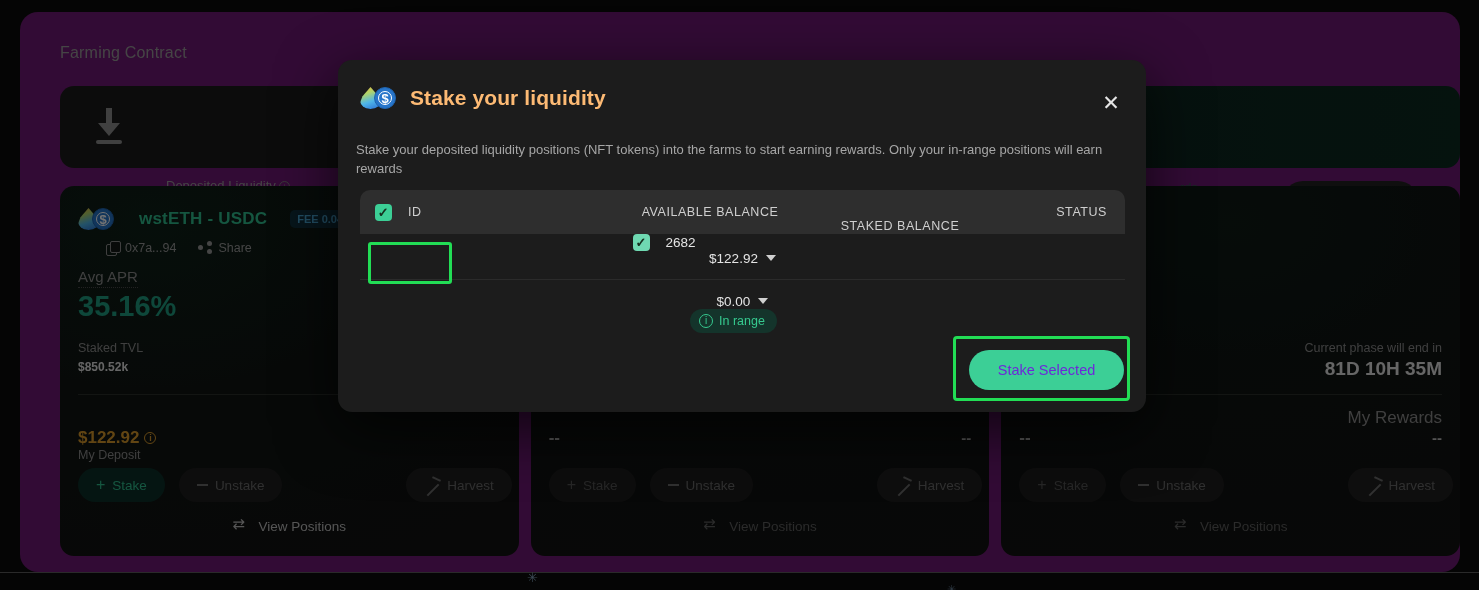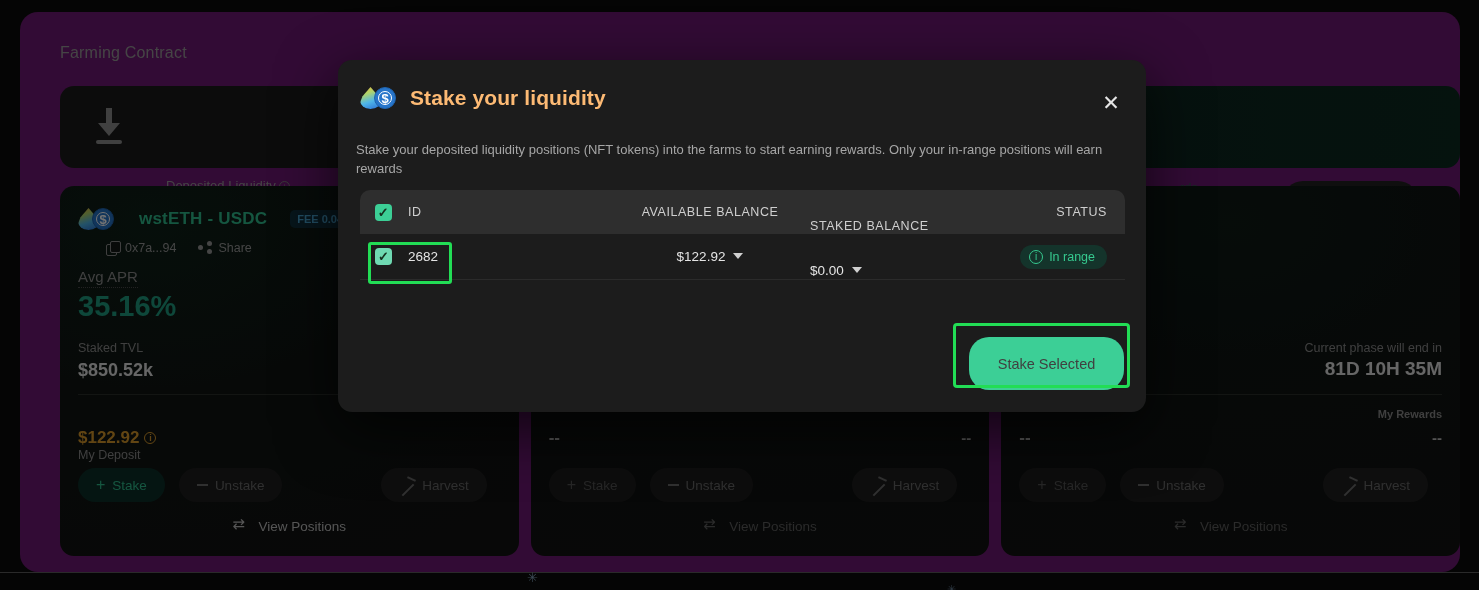--- a/index.html
+++ b/index.html
@@ -105,43 +105,43 @@
   .share-ico { position:relative; display:inline-block; width:14px;height:13px; vertical-align:-2px; margin-right:6px;}
   .share-ico i { position:absolute; width:5px;height:5px;border-radius:50%; background:#9a9a9a; }
   .share-ico i:nth-child(1){ left:9px; top:0; }
   .share-ico i:nth-child(2){ left:0; top:4px; }
   .share-ico i:nth-child(3){ left:9px; top:8px; }
 
   .fc-apr-label { position:absolute; left:18px; top:82px; font-size:15px; color:#8d8d8d; border-bottom:1px dotted #4d4d4d; padding-bottom:2px; }
   .fc-apr-value { position:absolute; left:18px; top:104px; font-size:29px; font-weight:bold; color:#1f9e80; }
 
   .fc-tvl-label { position:absolute; left:18px; top:155px; font-size:12.5px; color:#8d8d8d; }
-  .fc-tvl-value { position:absolute; left:18px; top:174px; font-size:18px; font-weight:bold; color:#e2e2e2; }
+  .fc-tvl-value { position:absolute; left:18px; top:174px; font-size:12px; font-weight:bold; color:#e2e2e2; }
   .fc-phase-label { position:absolute; right:18px; top:155px; font-size:12.5px; color:#8d8d8d; }
   .fc-phase-value { position:absolute; right:18px; top:172px; font-size:19px; font-weight:bold; color:#e2e2e2; }
   .fc-divider { position:absolute; left:18px; right:18px; top:208px; height:1px; background:#2a2f2c; }
 
   .fc-dep-label { position:absolute; left:18px; top:222px; font-size:12.5px; color:#8d8d8d;margin-top:40px; }
   .fc-dep-value { position:absolute; left:18px; top:242px; font-size:17px; font-weight:bold; color:#d99a2b; }
   .warn-i {
     display:inline-block; width:12px;height:12px;border:1px solid #d99a2b; border-radius:50%;
     font-size:9px; line-height:11px; text-align:center; color:#d99a2b; vertical-align:2px; margin-left:5px;
   }
-  .fc-rew-label { position:absolute; right:18px; top:222px; font-size:11px; color:#8d8d8d;font-weight:bold; }
+  .fc-rew-label { position:absolute; right:18px; top:222px; font-size:17px; color:#8d8d8d; }
   .fc-rew-value { position:absolute; right:18px; top:243px; font-size:15px; font-weight:bold; color:#bbbbbb; }
 
   .fc-btns { position:absolute; left:18px; top:282px; display:flex; gap:14px; }
   .pill {
     height:34px; padding:0 18px; border-radius:17px; border:none; cursor:pointer;
     display:flex; align-items:center; gap:7px; font-size:13.5px; font-family:"Liberation Sans", sans-serif;
   }
   .pill.stake-active { background:#0d3029; color:#2fbf8f; }
   .pill.stake-off { background:#1e1e1e; color:#565656; }
   .pill.unstake { background:#1e1e1e; color:#6a6a6a; }
-  .pill.harvest { position:absolute; right:32px; top:282px; background:#202020; color:#6a6a6a; }
+  .pill.harvest { position:absolute; right:7px; top:282px; background:#202020; color:#6a6a6a; }
   .plus-ico { font-size:16px; line-height:1; }
   .minus-ico { display:inline-block; width:11px;height:2px; background:currentColor; }
 
   .view-pos {
     position:absolute; left:0; right:0; bottom:22px; display:flex; justify-content:center;
     align-items:center; gap:9px; font-size:13.5px; color:#bdbdbd; cursor:pointer;
   }
   .view-pos.faded { color:#5f5f5f; }
   .swap-ico { position:relative; display:inline-block; width:17px; height:12px; }
   .swap-ico:before { content:"⇄"; position:absolute; left:0; top:-6px; font-size:15px; }
@@ -166,33 +166,33 @@
     position:absolute; left:18px; top:80px; width:765px;
     font-size:13px; line-height:19px; color:#a6a6a6;
   }
   .tbl { position:absolute; left:22px; top:130px; width:765px; }
   .tbl-head {
     display:flex; align-items:center; height:44px; background:#2e2e2e; border-radius:10px 10px 0 0;
     font-size:12.5px; color:#cfcfcf; letter-spacing:.55px;
   }
   .col-id { width:250px; display:flex; align-items:center; gap:16px; padding-left:15px; }
   .col-avail { width:200px; text-align:center; }
-  .col-staked { width:180px; text-align:left;margin-top:28px; }
+  .col-staked { width:180px; text-align:center;margin-top:28px; }
   .col-status { flex:1; text-align:right; padding-right:18px; }
 
   .cbox {
     width:17px; height:17px; border-radius:4px; background:#3ccf96;
     display:flex; align-items:center; justify-content:center; cursor:pointer; flex:0 0 auto;
   }
   .cbox:after { content:"✓"; color:#16301f; font-size:13px; font-weight:bold; line-height:1; }
   .cbox.lite { background:#6fd9b2; }
 
   .tbl-row {
     display:flex; align-items:center; height:46px; background:#1c1c1c;
-    border-bottom:1px solid #2b2b2b; font-size:13.5px; color:#e4e4e4;
+    border-bottom:1px solid #2b2b2b; font-size:13.5px; color:#e4e4e4;flex-direction:column;
   }
   .row-id-hl {
     position:absolute; left:8px; top:8px; width:84px; height:42px;
     border:3px solid #22dd55; border-radius:3px; pointer-events:none;
   }
   .caret-tiny {
     display:inline-block; width:0;height:0; margin-left:8px; vertical-align:2px;
     border-left:5px solid transparent; border-right:5px solid transparent; border-top:6px solid #d0d0d0;
   }
   .range-badge {
@@ -204,22 +204,22 @@
     width:14px; height:14px; border:1.3px solid #36c98f; border-radius:50%;
     font-size:10px; line-height:12px; text-align:center; font-style:normal;
   }
 
   .stake-sel-wrap { position:absolute; right:22px; bottom:22px; }
   .stake-sel-hl {
     position:absolute; left:-16px; top:-14px; width:177px; height:65px;
     border:3px solid #22dd55; border-radius:4px; pointer-events:none;
   }
   .stake-sel-btn {
-    width:155px; height:53px; border:none; border-radius:20px;
-    background:#3ccf96; color:#404040; font-size:14.5px; cursor:pointer;
+    width:155px; height:40px; border:none; border-radius:20px;
+    background:#3ccf96; color:#6d28d9; font-size:14.5px; cursor:pointer;
     font-family:"Liberation Sans", sans-serif;
   }
 
   .bottom-line { position:absolute; left:0; right:0; top:572px; height:1px; background:#2a2a2a; }
   .spinner-glyph { position:absolute; left:527px; top:570px; font-size:13px; color:#3c4a55; }
   .spinner-glyph2 { position:absolute; left:947px; top:583px; font-size:11px; color:#2f3a44; }
 </style>
 </head>
 <body>
 

